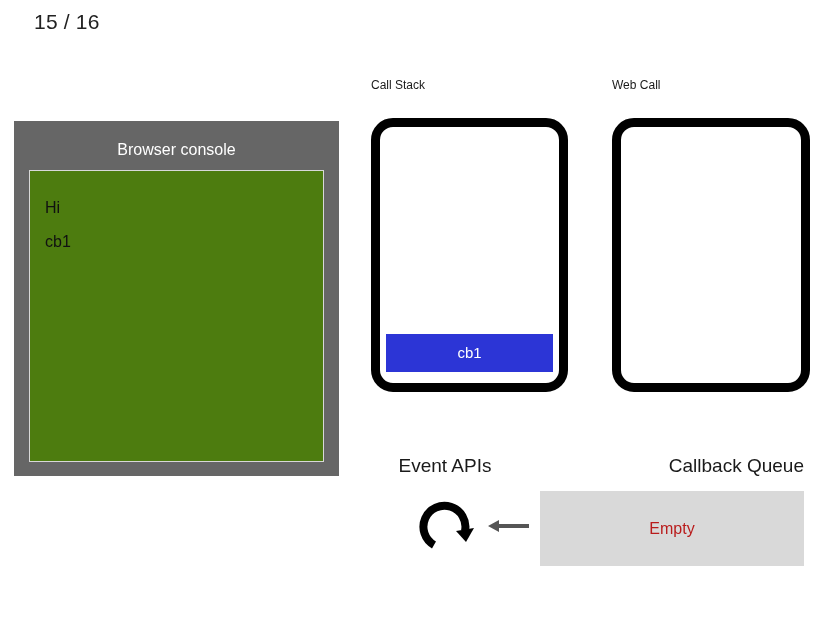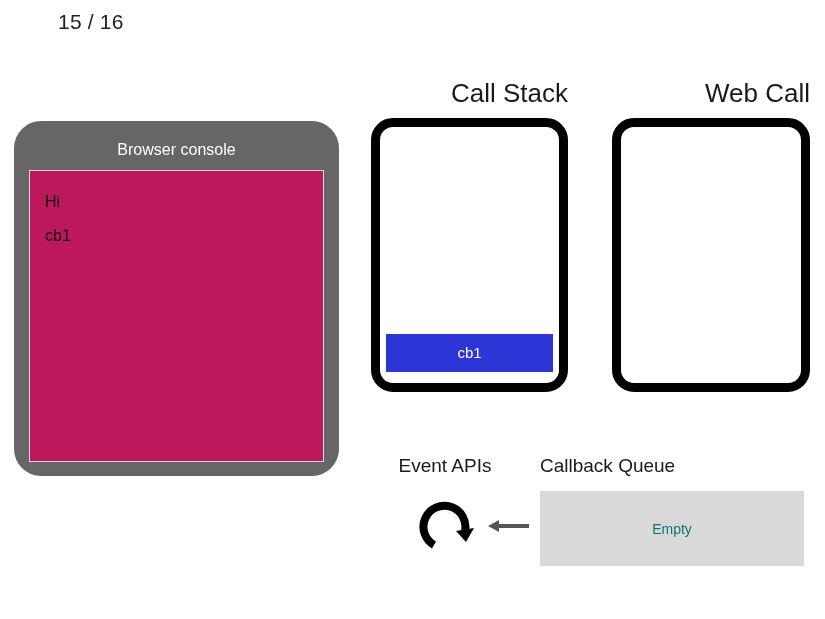--- a/index.html
+++ b/index.html
@@ -18,68 +18,66 @@
 
   
   #slide-counter {
     position: absolute;
     left: 34px;
     top: 10px;
     font-size: 21px;
     color: #222222;
     letter-spacing: 0.2px;
     white-space: nowrap;
-    margin-left: 24px;
   }
 
   
   #console-panel {
     position: absolute;
     left: 14px;
     top: 121px;
     width: 325px;
     height: 355px;
     background: #666666;
     box-sizing: border-box;
-    border-radius: 27px;
   }
   #console-title {
     position: absolute;
     left: 0;
     top: 20px;
     width: 100%;
     text-align: center;
     font-size: 16px;
     color: #ffffff;
   }
   #console-output {
     position: absolute;
     left: 15px;
     top: 49px;
     right: 15px;
     bottom: 14px;
-    background: #be185d;
+    background: #4d7c0f;
     border: 1px solid #d8d8d8;
     box-sizing: border-box;
-    padding: 14px 0 0 0;
+    padding: 20px 0 0 0;
   }
   .console-line {
     font-size: 16px;
     color: #111111;
     padding: 0 0 0 15px;
     line-height: 34px;
     white-space: nowrap;
   }
 
   
   .box-heading {
     position: absolute;
-    font-size: 26px;
+    font-size: 12px;
     color: #1a1a1a;
-    text-align: right;
+    text-align: left;
     white-space: nowrap;
   }
   #call-stack-heading { left: 371px; top: 78px; width: 197px; }
   #web-apis-heading   { left: 612px; top: 78px; width: 198px; }
 
   
   .frame-box {
     position: absolute;
     background: #ffffff;
     border: 9px solid #000000;
@@ -128,39 +126,39 @@
     width: 42px;
     height: 16px;
   }
 
   
   #callback-queue-heading {
     position: absolute;
     left: 540px;
     top: 455px;
     width: 264px;
-    text-align: left;
+    text-align: right;
     font-size: 19px;
     color: #1a1a1a;
     white-space: nowrap;
   }
   #callback-queue-box {
     position: absolute;
     left: 540px;
     top: 491px;
     width: 264px;
     height: 75px;
     background: #d9d9d9;
     display: flex;
     align-items: center;
     justify-content: center;
   }
   #callback-queue-status {
-    font-size: 14px;
-    color: #0f766e;
+    font-size: 16px;
+    color: #b91c1c;
   }
 </style>
 </head>
 <body>
 
 <div id="slide-counter">15 / 16</div>
 
 <div id="console-panel">
   <div id="console-title">Browser console</div>
   <div id="console-output">

